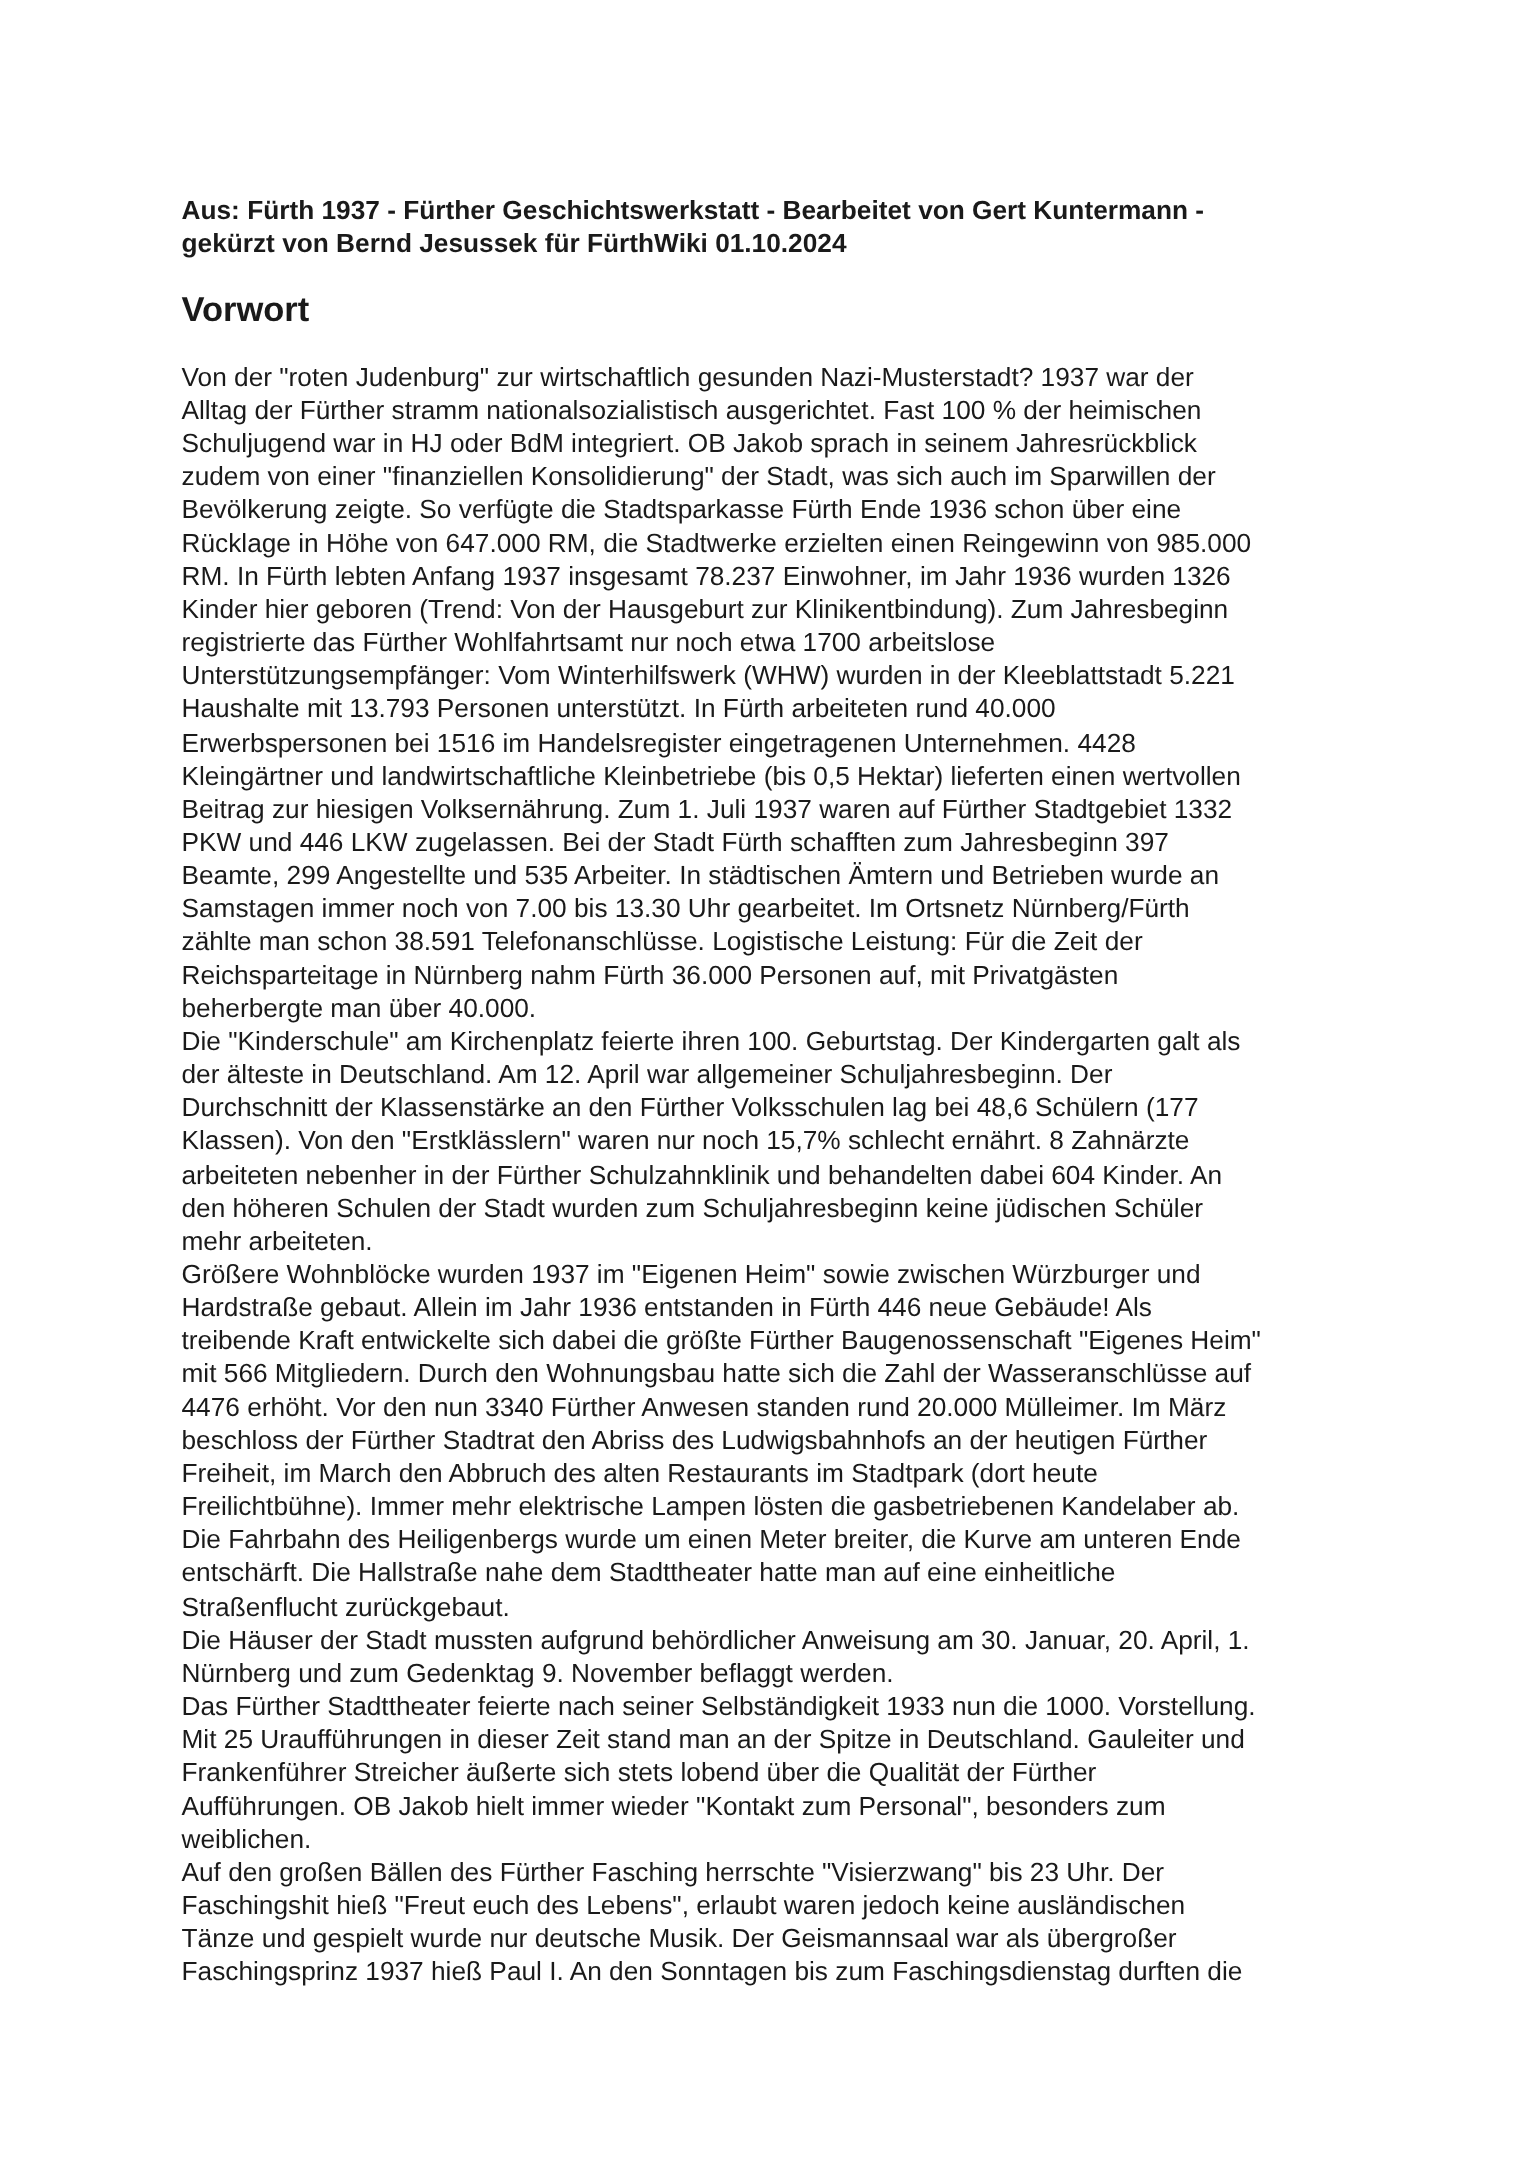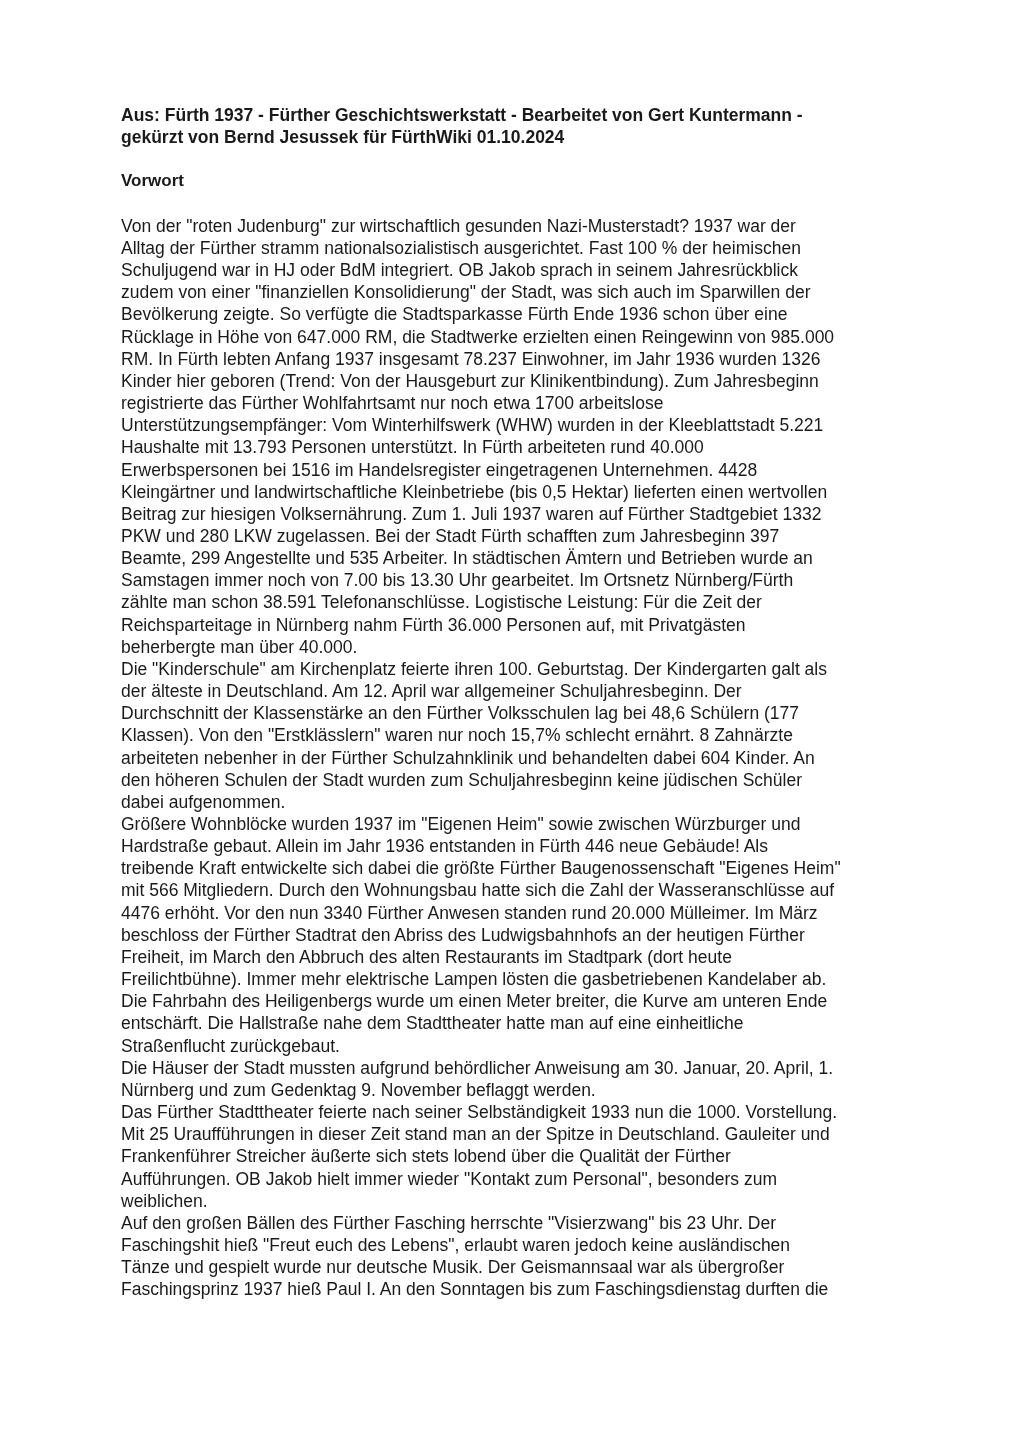--- a/index.html
+++ b/index.html
@@ -12,34 +12,34 @@
     width: 1024px;
     height: 1448px;
     background: #ffffff;
     overflow: hidden;
     font-family: "Liberation Sans", "DejaVu Sans", sans-serif;
     color: #1a1a1a;
   }
   .content {
     position: absolute;
     left: 121px;
-    top: 104px;
+    top: 129px;
     width: 800px;
     font-size: 17.5px;
     line-height: 22.16px;
     font-weight: 400;
     letter-spacing: 0;
   }
   .document-header {
     font-weight: 700;
   }
   .section-heading {
     font-weight: 700;
     margin: 22.16px 0 22.16px 0;
-    font-size: 17px;
+    font-size: 23px;
     line-height: 22.16px;
   }
   .document-body {
     font-weight: 400;
   }
   .line {
     white-space: pre;
     height: 22.16px;
   }
 </style>
@@ -61,33 +61,33 @@
         <div class="line">Bevölkerung zeigte. So verfügte die Stadtsparkasse Fürth Ende 1936 schon über eine</div>
         <div class="line">Rücklage in Höhe von 647.000 RM, die Stadtwerke erzielten einen Reingewinn von 985.000</div>
         <div class="line">RM. In Fürth lebten Anfang 1937 insgesamt 78.237 Einwohner, im Jahr 1936 wurden 1326</div>
         <div class="line">Kinder hier geboren (Trend: Von der Hausgeburt zur Klinikentbindung). Zum Jahresbeginn</div>
         <div class="line">registrierte das Fürther Wohlfahrtsamt nur noch etwa 1700 arbeitslose</div>
         <div class="line">Unterstützungsempfänger: Vom Winterhilfswerk (WHW) wurden in der Kleeblattstadt 5.221</div>
         <div class="line">Haushalte mit 13.793 Personen unterstützt. In Fürth arbeiteten rund 40.000</div>
         <div class="line">Erwerbspersonen bei 1516 im Handelsregister eingetragenen Unternehmen. 4428</div>
         <div class="line">Kleingärtner und landwirtschaftliche Kleinbetriebe (bis 0,5 Hektar) lieferten einen wertvollen</div>
         <div class="line">Beitrag zur hiesigen Volksernährung. Zum 1. Juli 1937 waren auf Fürther Stadtgebiet 1332</div>
-        <div class="line">PKW und 280 LKW zugelassen. Bei der Stadt Fürth schafften zum Jahresbeginn 397</div>
+        <div class="line">PKW und 446 LKW zugelassen. Bei der Stadt Fürth schafften zum Jahresbeginn 397</div>
         <div class="line">Beamte, 299 Angestellte und 535 Arbeiter. In städtischen Ämtern und Betrieben wurde an</div>
         <div class="line">Samstagen immer noch von 7.00 bis 13.30 Uhr gearbeitet. Im Ortsnetz Nürnberg/Fürth</div>
         <div class="line">zählte man schon 38.591 Telefonanschlüsse. Logistische Leistung: Für die Zeit der</div>
         <div class="line">Reichsparteitage in Nürnberg nahm Fürth 36.000 Personen auf, mit Privatgästen</div>
         <div class="line">beherbergte man über 40.000.</div>
         <div class="line">Die "Kinderschule" am Kirchenplatz feierte ihren 100. Geburtstag. Der Kindergarten galt als</div>
         <div class="line">der älteste in Deutschland. Am 12. April war allgemeiner Schuljahresbeginn. Der</div>
         <div class="line">Durchschnitt der Klassenstärke an den Fürther Volksschulen lag bei 48,6 Schülern (177</div>
         <div class="line">Klassen). Von den "Erstklässlern" waren nur noch 15,7% schlecht ernährt. 8 Zahnärzte</div>
         <div class="line">arbeiteten nebenher in der Fürther Schulzahnklinik und behandelten dabei 604 Kinder. An</div>
         <div class="line">den höheren Schulen der Stadt wurden zum Schuljahresbeginn keine jüdischen Schüler</div>
-        <div class="line">dabei aufgenommen.</div>
+        <div class="line">mehr arbeiteten.</div>
         <div class="line">Größere Wohnblöcke wurden 1937 im "Eigenen Heim" sowie zwischen Würzburger und</div>
         <div class="line">Hardstraße gebaut. Allein im Jahr 1936 entstanden in Fürth 446 neue Gebäude! Als</div>
         <div class="line">treibende Kraft entwickelte sich dabei die größte Fürther Baugenossenschaft "Eigenes Heim"</div>
         <div class="line">mit 566 Mitgliedern. Durch den Wohnungsbau hatte sich die Zahl der Wasseranschlüsse auf</div>
         <div class="line">4476 erhöht. Vor den nun 3340 Fürther Anwesen standen rund 20.000 Mülleimer. Im März</div>
         <div class="line">beschloss der Fürther Stadtrat den Abriss des Ludwigsbahnhofs an der heutigen Fürther</div>
         <div class="line">Freiheit, im March den Abbruch des alten Restaurants im Stadtpark (dort heute</div>
         <div class="line">Freilichtbühne). Immer mehr elektrische Lampen lösten die gasbetriebenen Kandelaber ab.</div>
         <div class="line">Die Fahrbahn des Heiligenbergs wurde um einen Meter breiter, die Kurve am unteren Ende</div>
         <div class="line">entschärft. Die Hallstraße nahe dem Stadttheater hatte man auf eine einheitliche</div>

